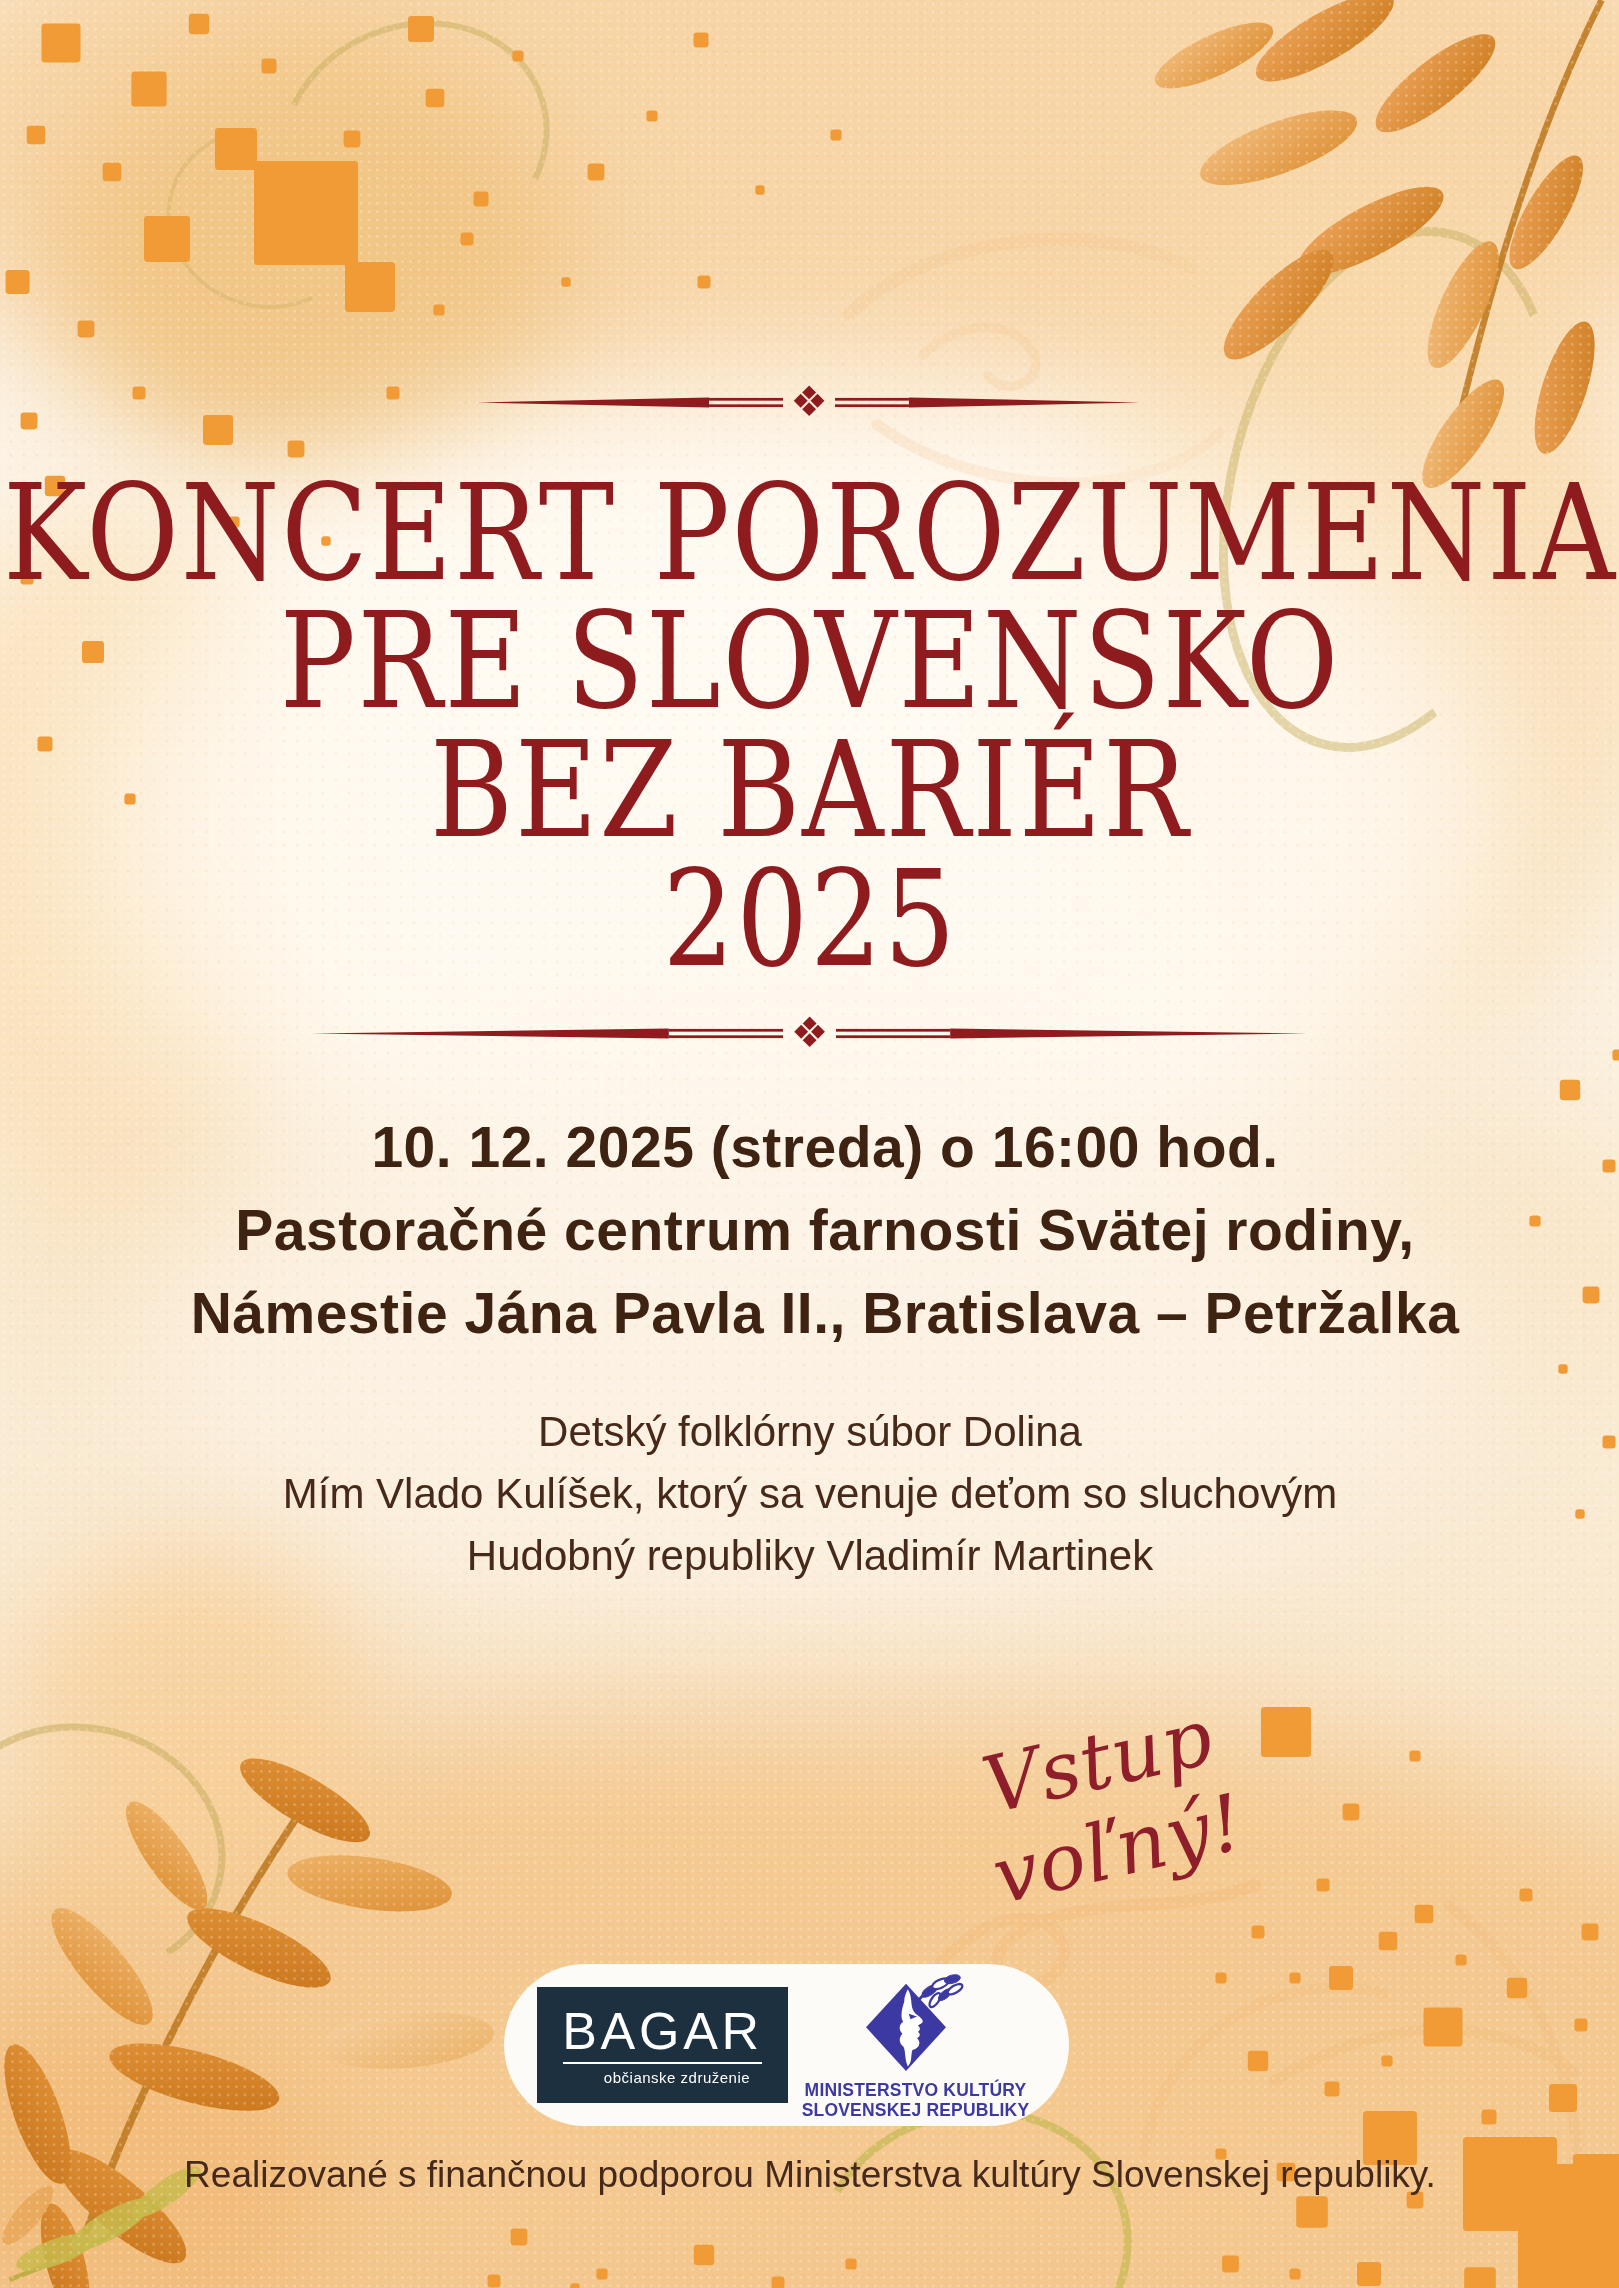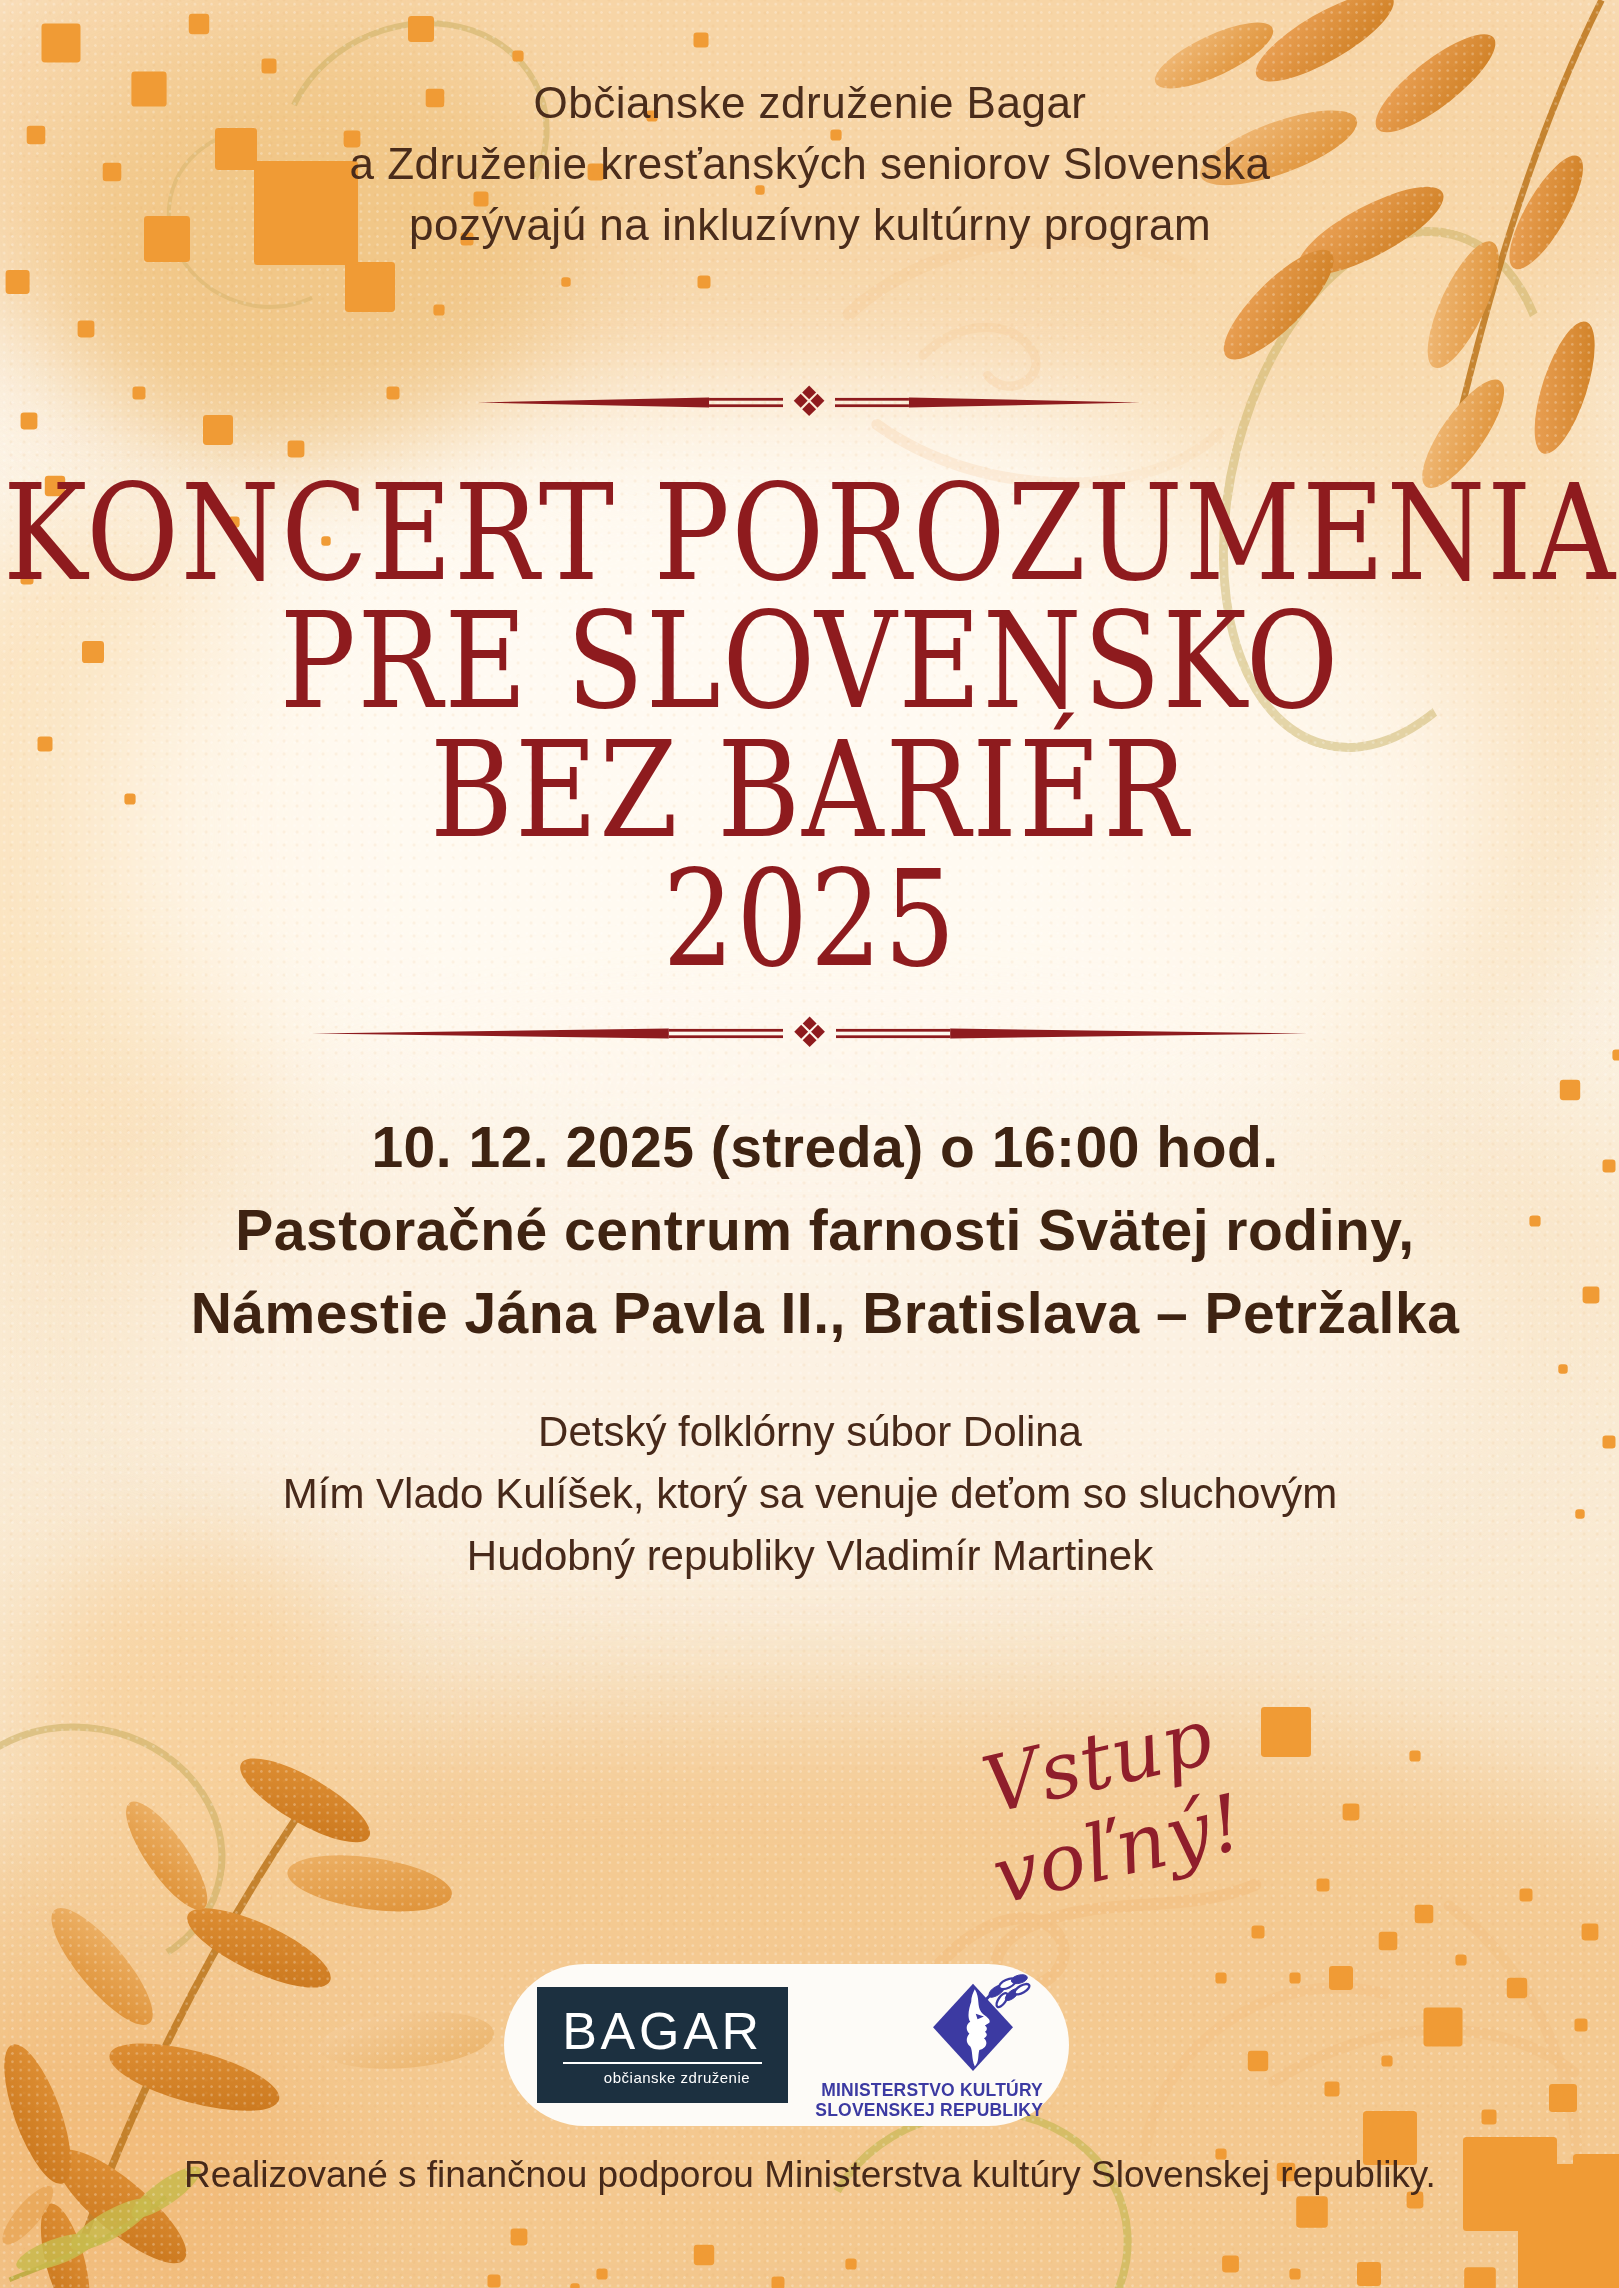--- a/index.html
+++ b/index.html
@@ -80,21 +80,21 @@
     transform:rotate(-13deg);font-family:"DejaVu Serif","Liberation Serif",serif;font-style:italic;
     font-size:78px;color:#8f1e2b;letter-spacing:0.9px;}
   .logo-pill{position:absolute;left:504px;top:1964px;width:565px;height:162px;background:#fdfbf7;
     border-radius:83px;z-index:9;display:flex;align-items:center;padding:0;box-sizing:border-box;}
   .bagar{width:251px;height:116px;background:#1c3040;margin-left:33px;display:flex;flex-direction:column;
     align-items:center;justify-content:center;flex:none;}
   .bagar .name{font-family:Liberation Sans, sans-serif;font-size:52px;color:#ffffff;
     letter-spacing:3.7px;line-height:55px;}
   .bagar .rule{width:199px;height:1.8px;background:#ffffff;margin:2.8px 0 4.6px 0;}
   .bagar .sub{font-size:15px;color:#ffffff;letter-spacing:0.5px;margin-left:29px;}
-  .ministry{flex:1;display:flex;flex-direction:column;align-items:flex-end;justify-content:center;margin-right:26px;}
+  .ministry{flex:1;display:flex;flex-direction:column;align-items:center;justify-content:center;margin-right:26px;}
   .ministry .mtext{font-size:17.5px;font-weight:700;color:#3c3aa2;line-height:20px;letter-spacing:0.2px;text-align:center;}
   .footer{top:2154px;}
   .footer p{margin:0;font-size:37px;color:#46291a;font-weight:400;}
 </style>
 </head>
 <body>
 
 <div class="poster">
 
   
@@ -194,25 +194,20 @@
   <div class="splat tl"></div>
   <div class="splat br"></div>
   <div class="splat rm"></div>
   <div class="splat vs"></div>
   <div class="splat bc"></div>
 
   
   <div class="texture"></div>
 
   
-  <div class="content-block intro" style="top:72px;">
-    <p>Občianske združenie Bagar</p>
-    <p>a Združenie kresťanských seniorov Slovenska</p>
-    <p>pozývajú na inkluzívny kultúrny program</p>
-  </div>
 
   
   <div class="divider" style="left:440px;top:377px;width:738px;height:50px;">
     <svg width="305" height="33" viewBox="0 0 330 36" preserveAspectRatio="none">
       <path d="M0,18 L250,12.5 L250,23.5 Z" fill="#8e1b1e"></path>
       <rect x="250" y="13" width="80" height="3" fill="#8e1b1e"></rect>
       <rect x="250" y="20" width="80" height="3" fill="#8e1b1e"></rect>
     </svg>
     <span class="orn">❖</span>
     <svg width="305" height="33" viewBox="0 0 330 36" preserveAspectRatio="none" style="transform:scaleX(-1);">

